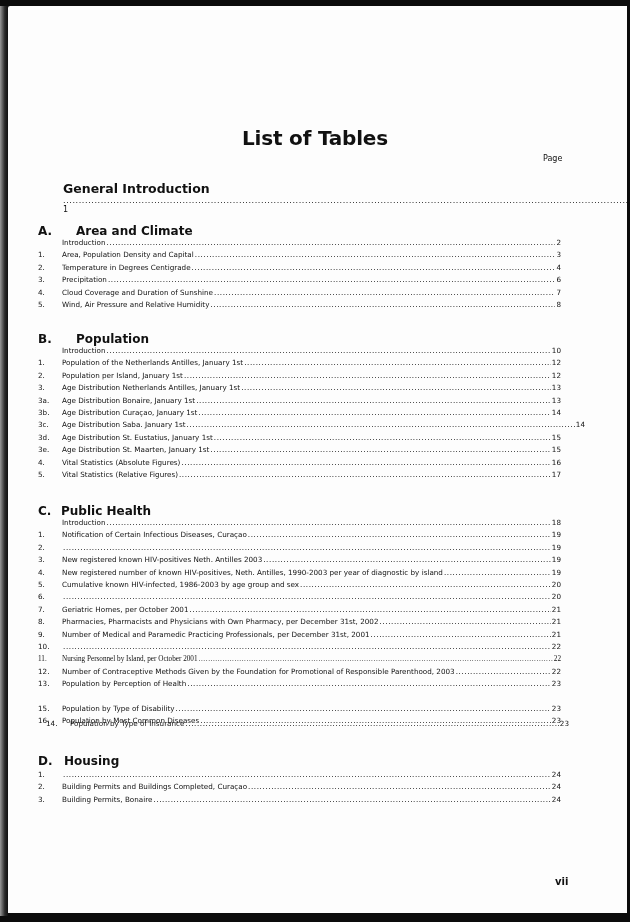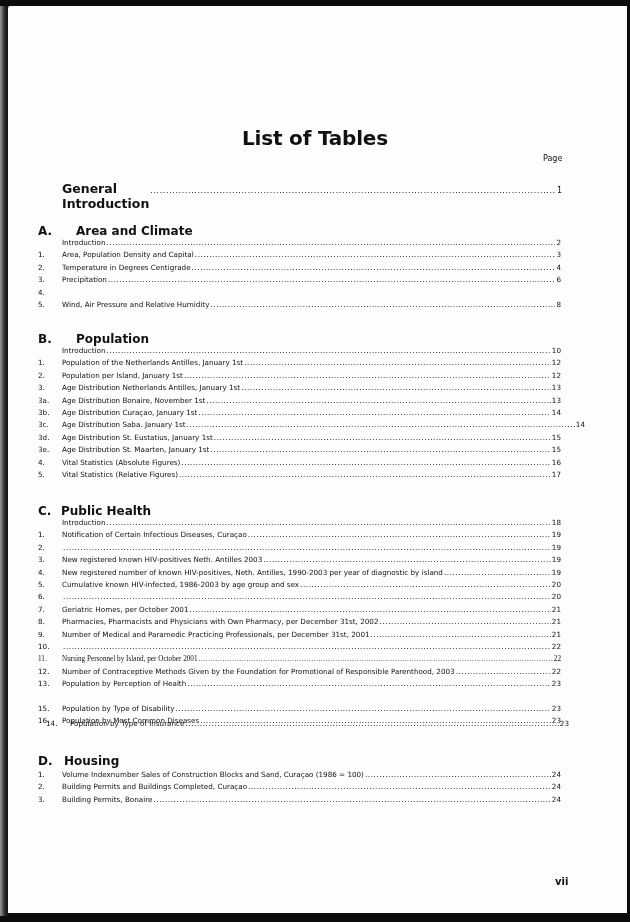--- a/index.html
+++ b/index.html
@@ -21,21 +21,21 @@
     .title {
       position:absolute; left:0; width:630px; top:126px; text-align:center;
       font-size:20px; font-weight:bold; letter-spacing:-0.2px;
     }
     .page-col-label {
       position:absolute; left:543px; top:154px; font-size:8px;
     }
     .general {
       position:absolute; left:62px; top:181px; width:500px;
       display:flex; align-items:baseline;
-      font-size:12.5px; font-weight:bold;
+      font-size:12.5px; font-weight:bold;flex-direction:column;
     }
     .general .dots { font-weight:normal; font-size:8px; }
     .general .num { font-weight:normal; font-size:8px; }
     .section { position:absolute; left:0; width:630px; }
     .sec-head {
       position:absolute; top:0; font-size:12px; font-weight:bold; white-space:nowrap;
     }
     .sec-letter { position:absolute; left:38px; }
     .sec-name { position:absolute; }
     .row {
@@ -109,20 +109,25 @@
     <div class="row" style="top: 274.2px;">
       <span class="rn">3.</span>
       <span class="rt">
         <span class="lbl">Precipitation</span>
         <span class="dots"></span>
         <span class="pg">6</span>
       </span>
     </div>
     <div class="row" style="top: 286.6px;">
       <span class="rn">4.</span>
+      <span class="rt">
+        <span class="lbl">Cloud Coverage and Duration of Sunshine</span>
+        <span class="dots"></span>
+        <span class="pg">7</span>
+      </span>
     </div>
     <div class="row" style="top: 299px;">
       <span class="rn">5.</span>
       <span class="rt">
         <span class="lbl">Wind, Air Pressure and Relative Humidity</span>
         <span class="dots"></span>
         <span class="pg">8</span>
       </span>
     </div>
   </div>
@@ -162,21 +167,21 @@
       <span class="rn">3.</span>
       <span class="rt">
         <span class="lbl">Age Distribution Netherlands Antilles, January 1st</span>
         <span class="dots"></span>
         <span class="pg">13</span>
       </span>
     </div>
     <div class="row" style="top: 394.6px;">
       <span class="rn">3a.</span>
       <span class="rt">
-        <span class="lbl">Age Distribution Bonaire, November 1st</span>
+        <span class="lbl">Age Distribution Bonaire, January 1st</span>
         <span class="dots"></span>
         <span class="pg">13</span>
       </span>
     </div>
     <div class="row" style="top: 407px;">
       <span class="rn">3b.</span>
       <span class="rt">
         <span class="lbl">Age Distribution Curaçao, January 1st</span>
         <span class="dots"></span>
         <span class="pg">14</span>
@@ -369,21 +374,20 @@
 <div class="section" style="top:754px;">
   <div class="sec-head">
     <span class="sec-letter">D.</span>
     <span class="sec-name" style="left:64px;">Housing</span>
   </div>
 </div>
 <div id="rows-d">
     <div class="row" style="top: 769px;">
       <span class="rn">1.</span>
       <span class="rt">
-        <span class="lbl">Volume Indexnumber  Sales of Construction Blocks and Sand, Curaçao (1986 = 100)</span>
         <span class="dots"></span>
         <span class="pg">24</span>
       </span>
     </div>
     <div class="row" style="top: 781.4px;">
       <span class="rn">2.</span>
       <span class="rt">
         <span class="lbl">Building Permits and Buildings Completed, Curaçao</span>
         <span class="dots"></span>
         <span class="pg">24</span>

